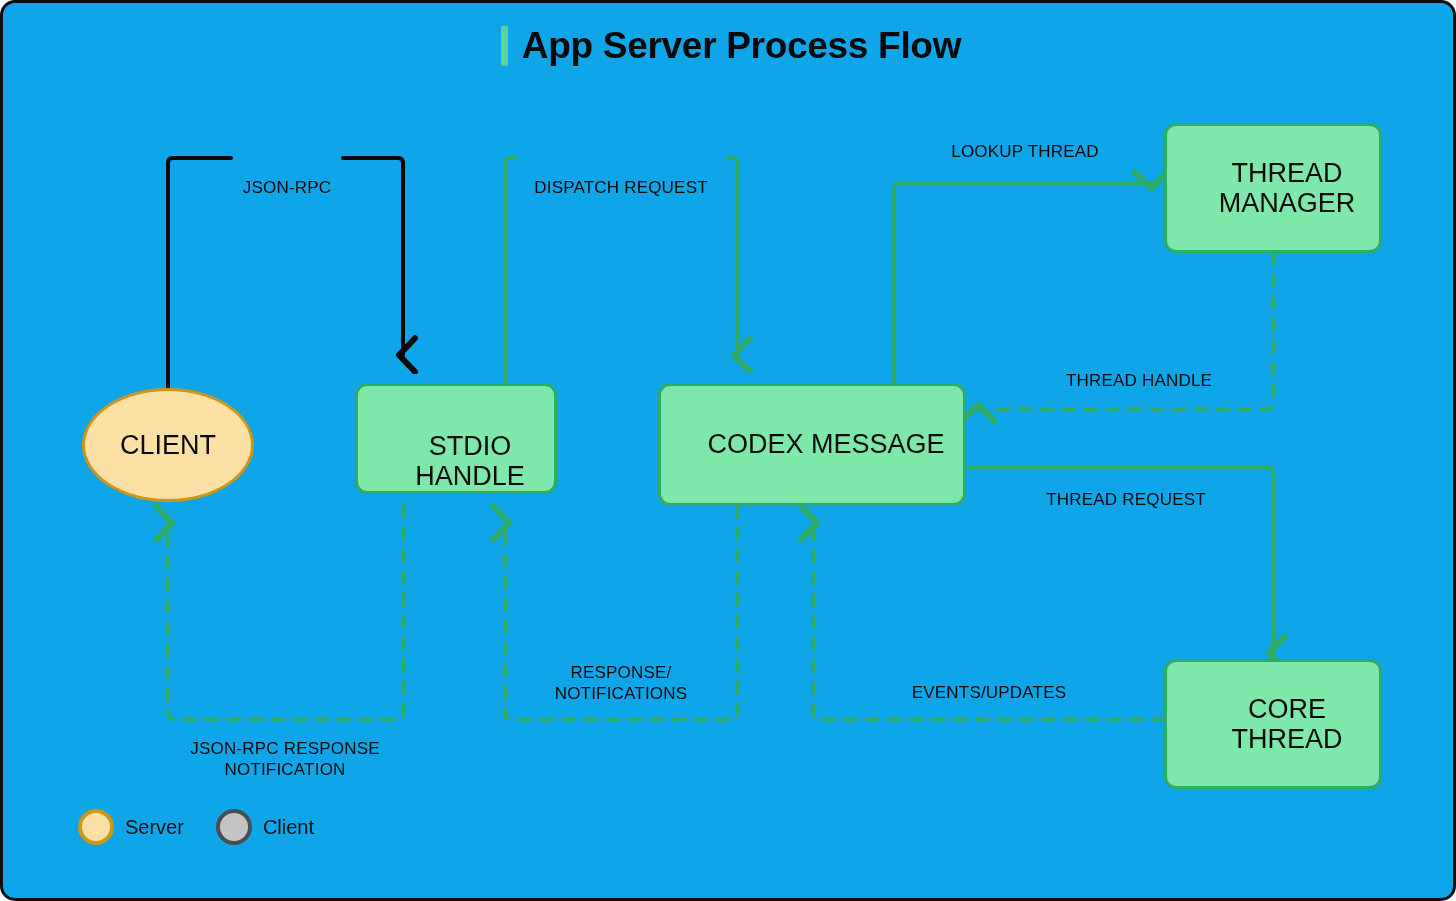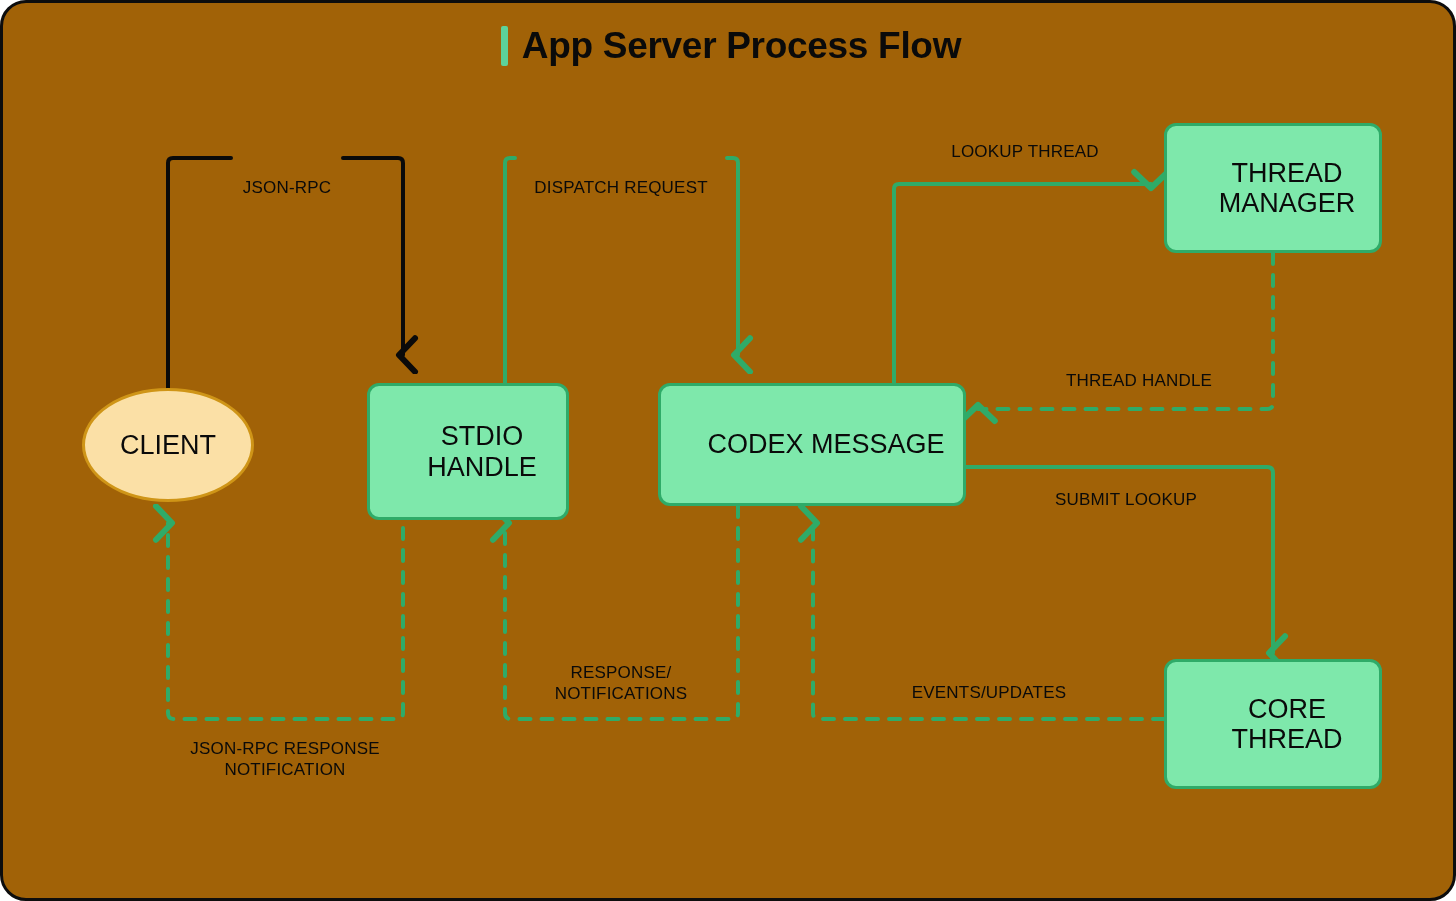--- a/index.html
+++ b/index.html
@@ -7,23 +7,23 @@
     padding: 0;
     background: #ffffff;
   }
   body {
     font-family: "Liberation Sans", sans-serif;
   }
   #canvas {
     position: relative;
     width: 1456px;
     height: 901px;
-    background: #a16207;
+    background: #0ea5e9;
     border: 3px solid #0d0d0d;
-    border-radius: 26px;
+    border-radius: 15px;
     box-sizing: border-box;
     overflow: hidden;
   }
   #edge-layer {
     position: absolute;
     left: 0;
     top: 0;
     width: 1456px;
     height: 901px;
   }
@@ -168,21 +168,21 @@
     <div class="title-bar"></div>
     <div class="title-text">App Server Process Flow</div>
   </div>
 
   <div class="node node-ellipse" style="left:79px; top:385px; width:172px; height:114px;">
     <div>
       <span>CLIENT</span>
     </div>
   </div>
 
-  <div class="node node-box" style="left:364px; top:380px; width:202px; height:137px;">
+  <div class="node node-box" style="left:352px; top:380px; width:202px; height:111px;align-items:flex-end;">
     <div>
       <span>STDIO</span>
       <span>HANDLE</span>
     </div>
   </div>
 
   <div class="node node-box" style="left:655px; top:380px; width:308px; height:123px;">
     <div>
       <span>CODEX MESSAGE</span>
     </div>
@@ -203,24 +203,34 @@
   </div>
 
   <div class="edge-label" style="left:284px; top:185px;">JSON-RPC</div>
 
   <div class="edge-label" style="left:618px; top:185px;">DISPATCH REQUEST</div>
 
   <div class="edge-label" style="left:1022px; top:149px;">LOOKUP THREAD</div>
 
   <div class="edge-label" style="left:1136px; top:378px;">THREAD HANDLE</div>
 
-  <div class="edge-label" style="left:1123px; top:497px;">SUBMIT LOOKUP</div>
+  <div class="edge-label" style="left:1123px; top:497px;">THREAD REQUEST</div>
 
   <div class="edge-label" style="left:986px; top:690px;">EVENTS/UPDATES</div>
 
   <div class="edge-label" style="left:618px; top:680px;">RESPONSE/
 NOTIFICATIONS</div>
 
   <div class="edge-label" style="left:282px; top:756px;">JSON-RPC RESPONSE
 NOTIFICATION</div>
 
+  <div class="legend">
+    <div class="legend-item">
+      <div class="legend-swatch sw-server"></div>
+      <div class="legend-label">Server</div>
+    </div>
+    <div class="legend-item">
+      <div class="legend-swatch sw-client"></div>
+      <div class="legend-label">Client</div>
+    </div>
+  </div>
 
 </div>
 
 </body></html>

